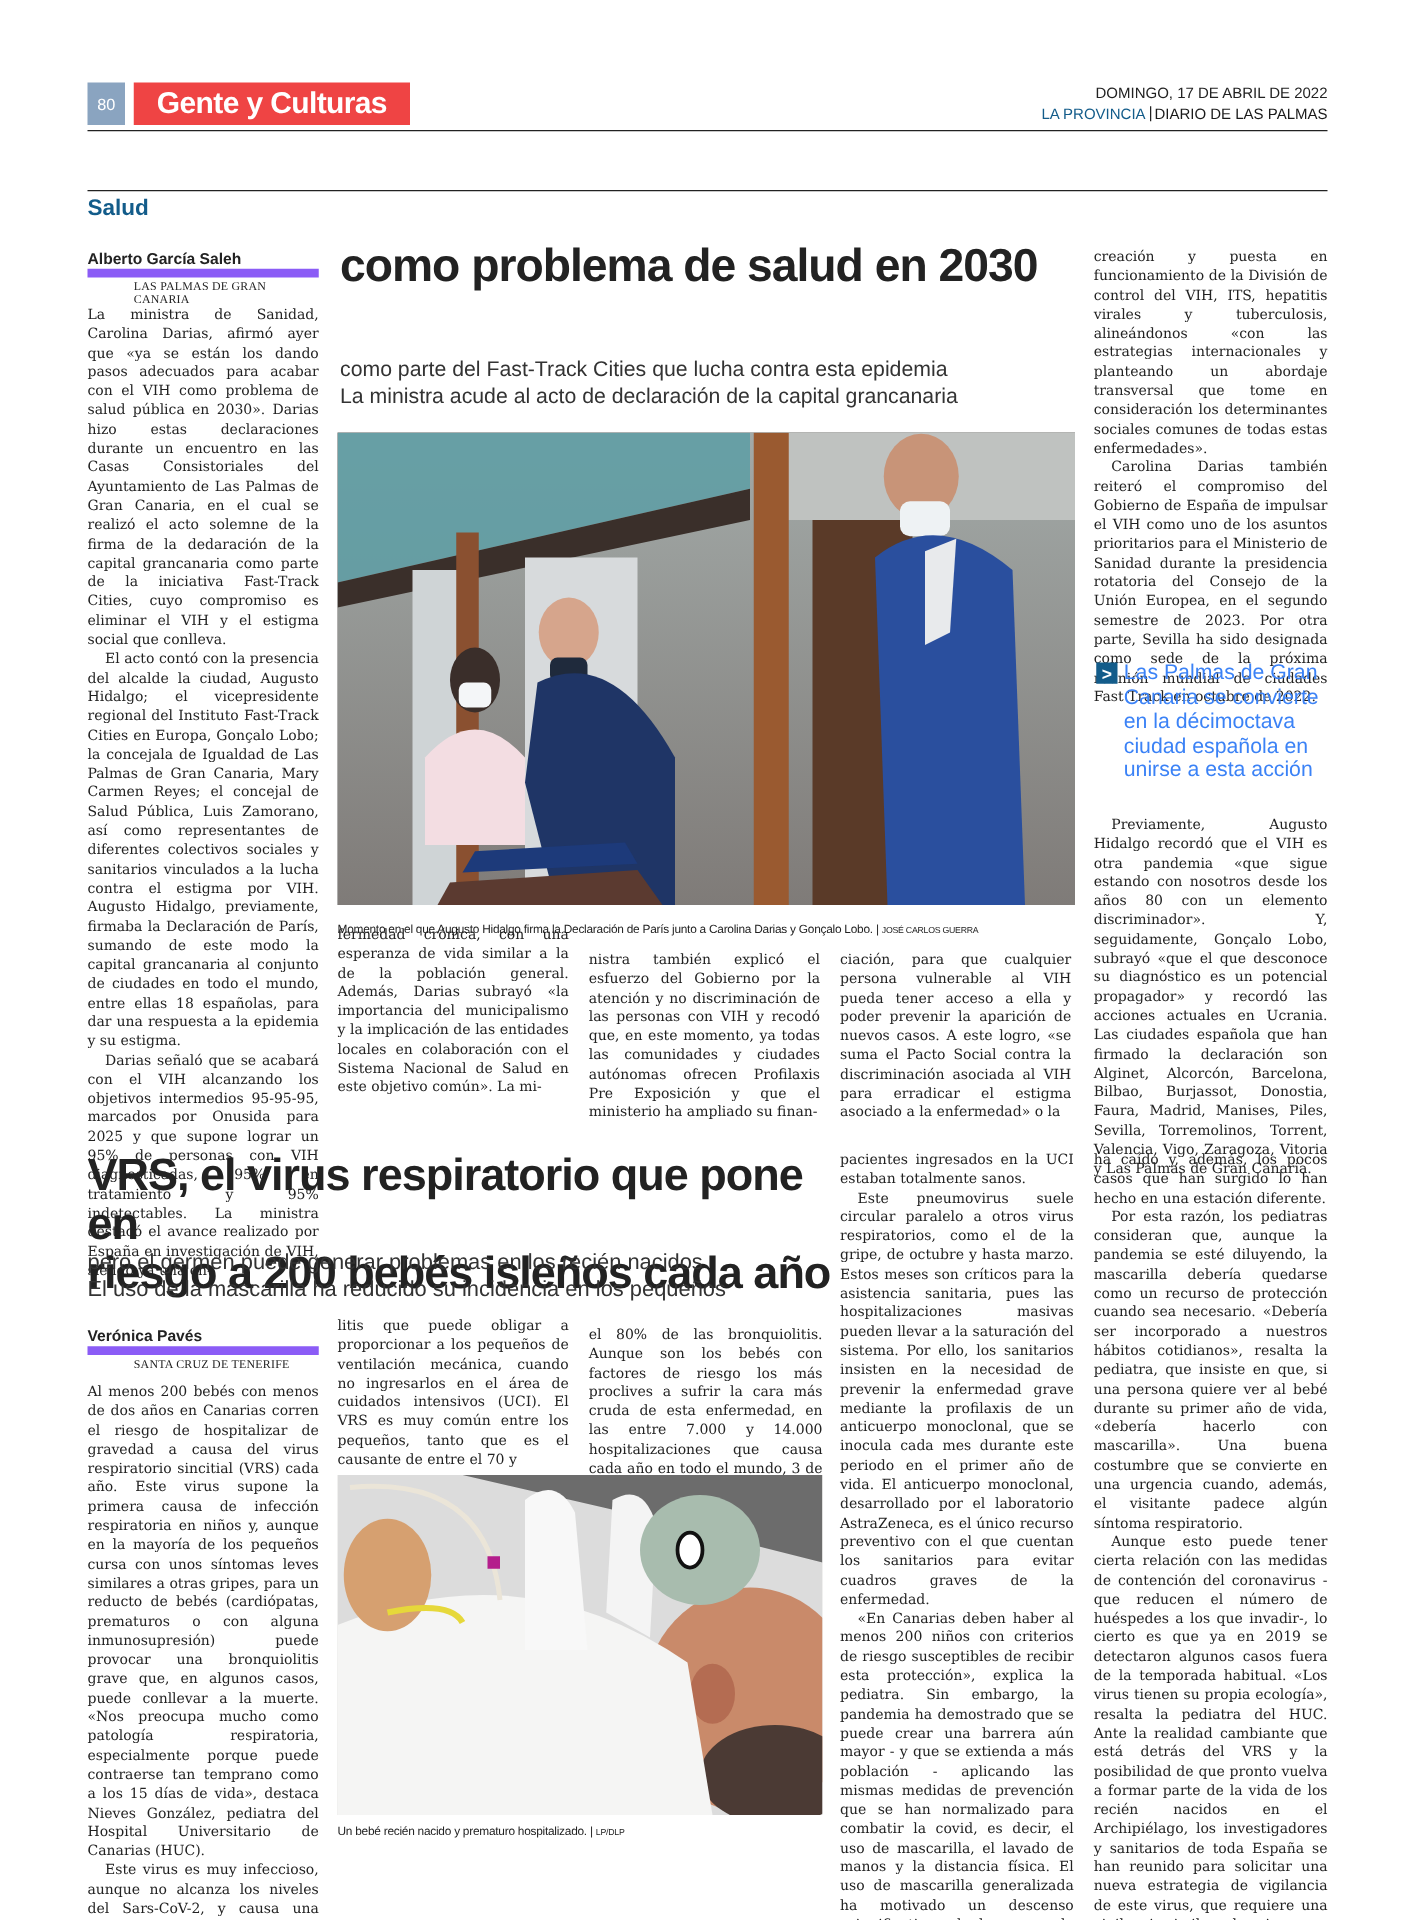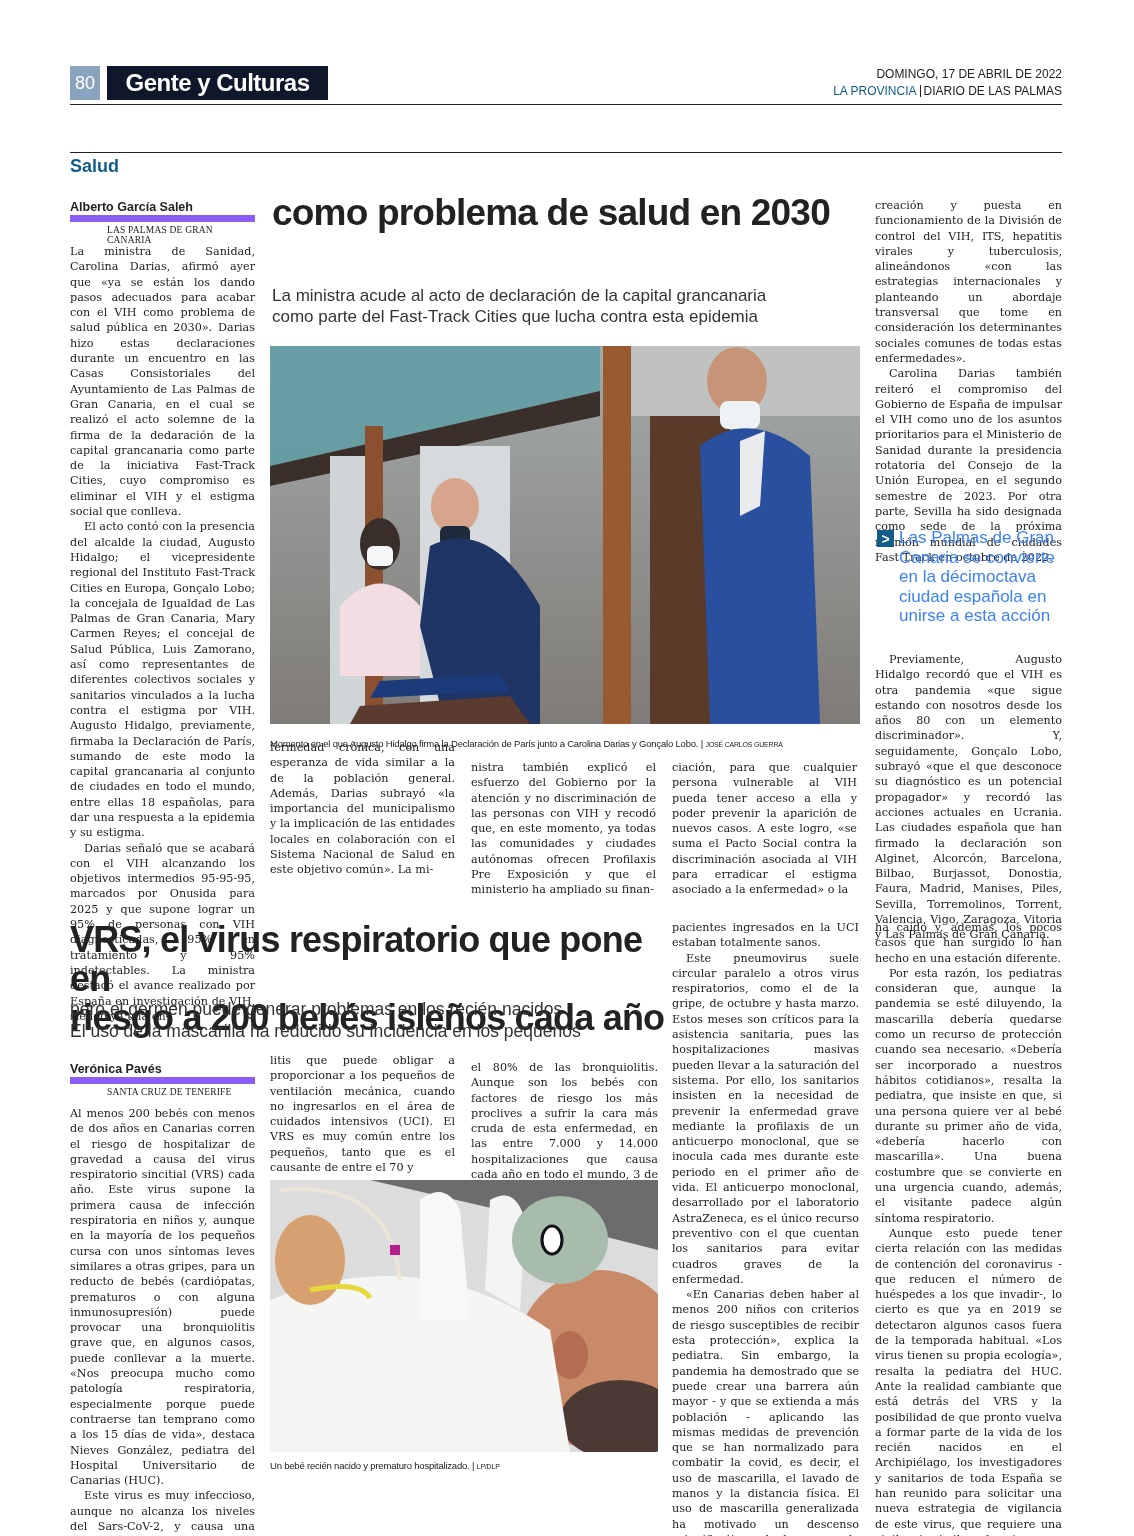--- a/index.html
+++ b/index.html
@@ -1,20 +1,20 @@
 <!DOCTYPE html>
 <html><head>
 <meta charset="utf-8">
 <style>
   html, body { margin:0; padding:0; background:#fff; }
   body { width:1134px; height:1536px; position:relative; overflow:hidden; font-family:"DejaVu Serif", serif; color:#1a1a1a; }
   .abs { position:absolute; }
   
-  .pagenum { left:70px; top:66px; width:30px; height:34px; background:#8aa4c0; color:#fff; font-family:"Liberation Sans", sans-serif; font-size:18px; display:flex; align-items:center; justify-content:center; }
-  .section { left:107px; top:66px; width:221px; height:34px; background:#0f172a; color:#fff; font-family:"Liberation Sans", sans-serif; font-weight:bold; font-size:24px; display:flex; align-items:center; justify-content:center; letter-spacing:-0.5px; }
+  .pagenum { left:70px; top:66px; width:30px; height:34px; background:#8aa4c0; color:#fff; font-family:"Liberation Sans", sans-serif; font-size:13px; display:flex; align-items:center; justify-content:center; }
+  .section { left:107px; top:66px; width:221px; height:34px; background:#ef4444; color:#fff; font-family:"Liberation Sans", sans-serif; font-weight:bold; font-size:24px; display:flex; align-items:center; justify-content:center; letter-spacing:-0.5px; }
   .dateline { right:72px; top:67px; font-family:"Liberation Sans", sans-serif; font-size:12px; color:#222; text-align:center; }
   .pubs { right:72px; top:84px; font-family:"Liberation Sans", sans-serif; font-size:12px; text-align:right;margin-left:18px; }
   .pubs .lp { color:#135c8a; }
   .pubs .sep { display:inline-block; width:1px; height:12px; background:#222; margin:0 3px; vertical-align:-2px; }
   .rule { left:70px; width:992px; height:1px; background:#222; }
   .kicker { left:70px; top:156px; font-family:"Liberation Sans", sans-serif; font-size:18px; color:#135c8a; font-weight:bold; }
   
   .byline { font-family:"Liberation Sans", sans-serif; font-weight:bold; font-size:12.5px; color:#222; border-bottom:7px solid #8b5cf6; padding-bottom:1px; }
   .dateplace { font-family:Liberation Serif, serif; font-size:9.5px; color:#222; margin-top:3px; letter-spacing:0.2px;padding-left:37px; }
   
@@ -53,22 +53,22 @@
 <div class="abs col" style="left:70px; top:244px; width:185px;">
   <p class="first">La ministra de Sanidad, Carolina Darias, afirmó ayer que «ya se están los dando pasos adecuados para acabar con el VIH como problema de salud pública en 2030». Darias hizo estas declaraciones durante un encuentro en las Casas Consistoriales del Ayuntamiento de Las Palmas de Gran Canaria, en el cual se realizó el acto solemne de la firma de la dedaración de la capital grancanaria como parte de la iniciativa Fast-Track Cities, cuyo compromiso es eliminar el VIH y el estigma social que conlleva.</p>
   <p>El acto contó con la presencia del alcalde la ciudad, Augusto Hidalgo; el vicepresidente regional del Instituto Fast-Track Cities en Europa, Gonçalo Lobo; la concejala de Igualdad de Las Palmas de Gran Canaria, Mary Carmen Reyes; el concejal de Salud Pública, Luis Zamorano, así como representantes de diferentes colectivos sociales y sanitarios vinculados a la lucha contra el estigma por VIH. Augusto Hidalgo, previamente, firmaba la Declaración de París, sumando de este modo la capital grancanaria al conjunto de ciudades en todo el mundo, entre ellas 18 españolas, para dar una respuesta a la epidemia y su estigma.</p>
   <p>Darias señaló que se acabará con el VIH alcanzando los objetivos intermedios 95-95-95, marcados por Onusida para 2025 y que supone lograr un 95% de personas con VIH diagnosticadas, 95% en tratamiento y 95% indetectables. La ministra destacó el avance realizado por España en investigación de VIH, siendo ya una en-</p>
 </div>
 
 <div class="abs h1" style="left:272px; top:192px; width:600px; font-size:37px; line-height:42px;">
   <div>como problema de salud en 2030</div>
 </div>
 <div class="abs deck" style="left:272px; top:286px; width:600px; font-size:17px; line-height:20.5px;">
+  <div>como parte del Fast-Track Cities que lucha contra esta epidemia</div>
   <div>La ministra acude al acto de declaración de la capital grancanaria</div>
-  <div>como parte del Fast-Track Cities que lucha contra esta epidemia</div>
 </div>
 
 <div class="abs photo1">
   <svg width="590" height="378" viewBox="0 0 590 378">
     <defs>
       <linearGradient id="wall" x1="0" y1="0" x2="0" y2="1">
         <stop offset="0" stop-color="#a3aaa8"></stop>
           <stop offset="1" stop-color="#7f7b78"></stop>
       </linearGradient>
     </defs>

